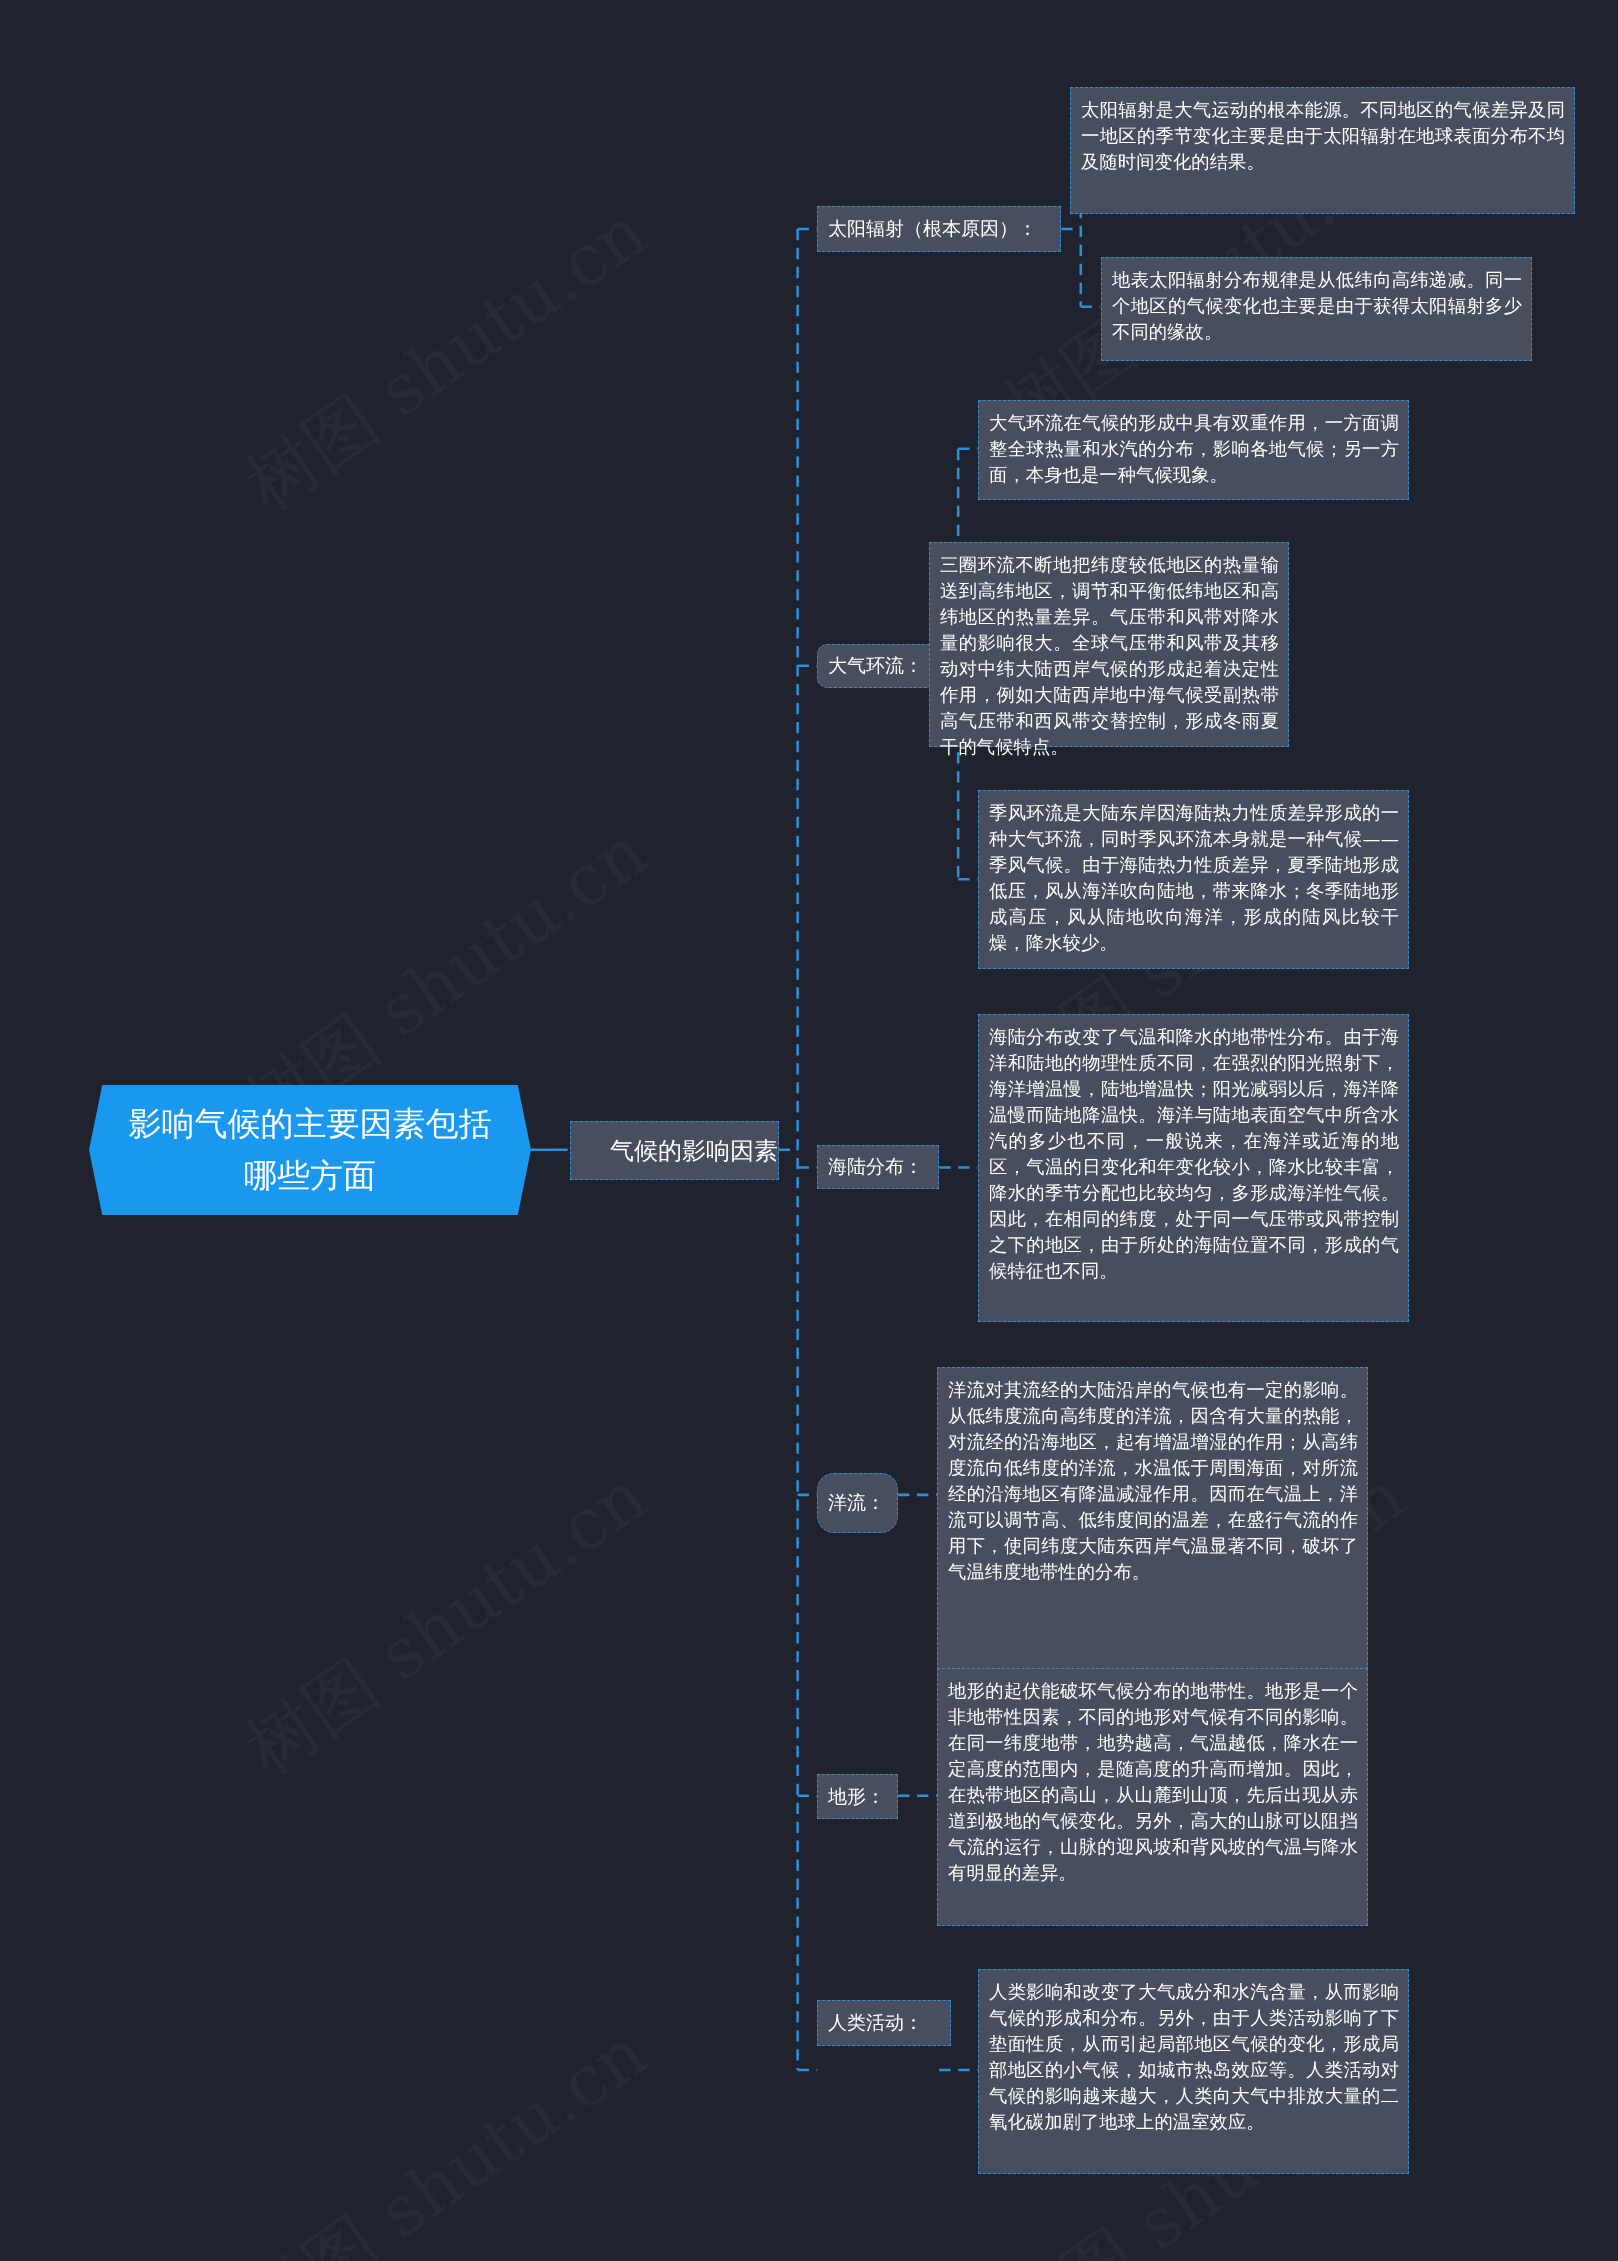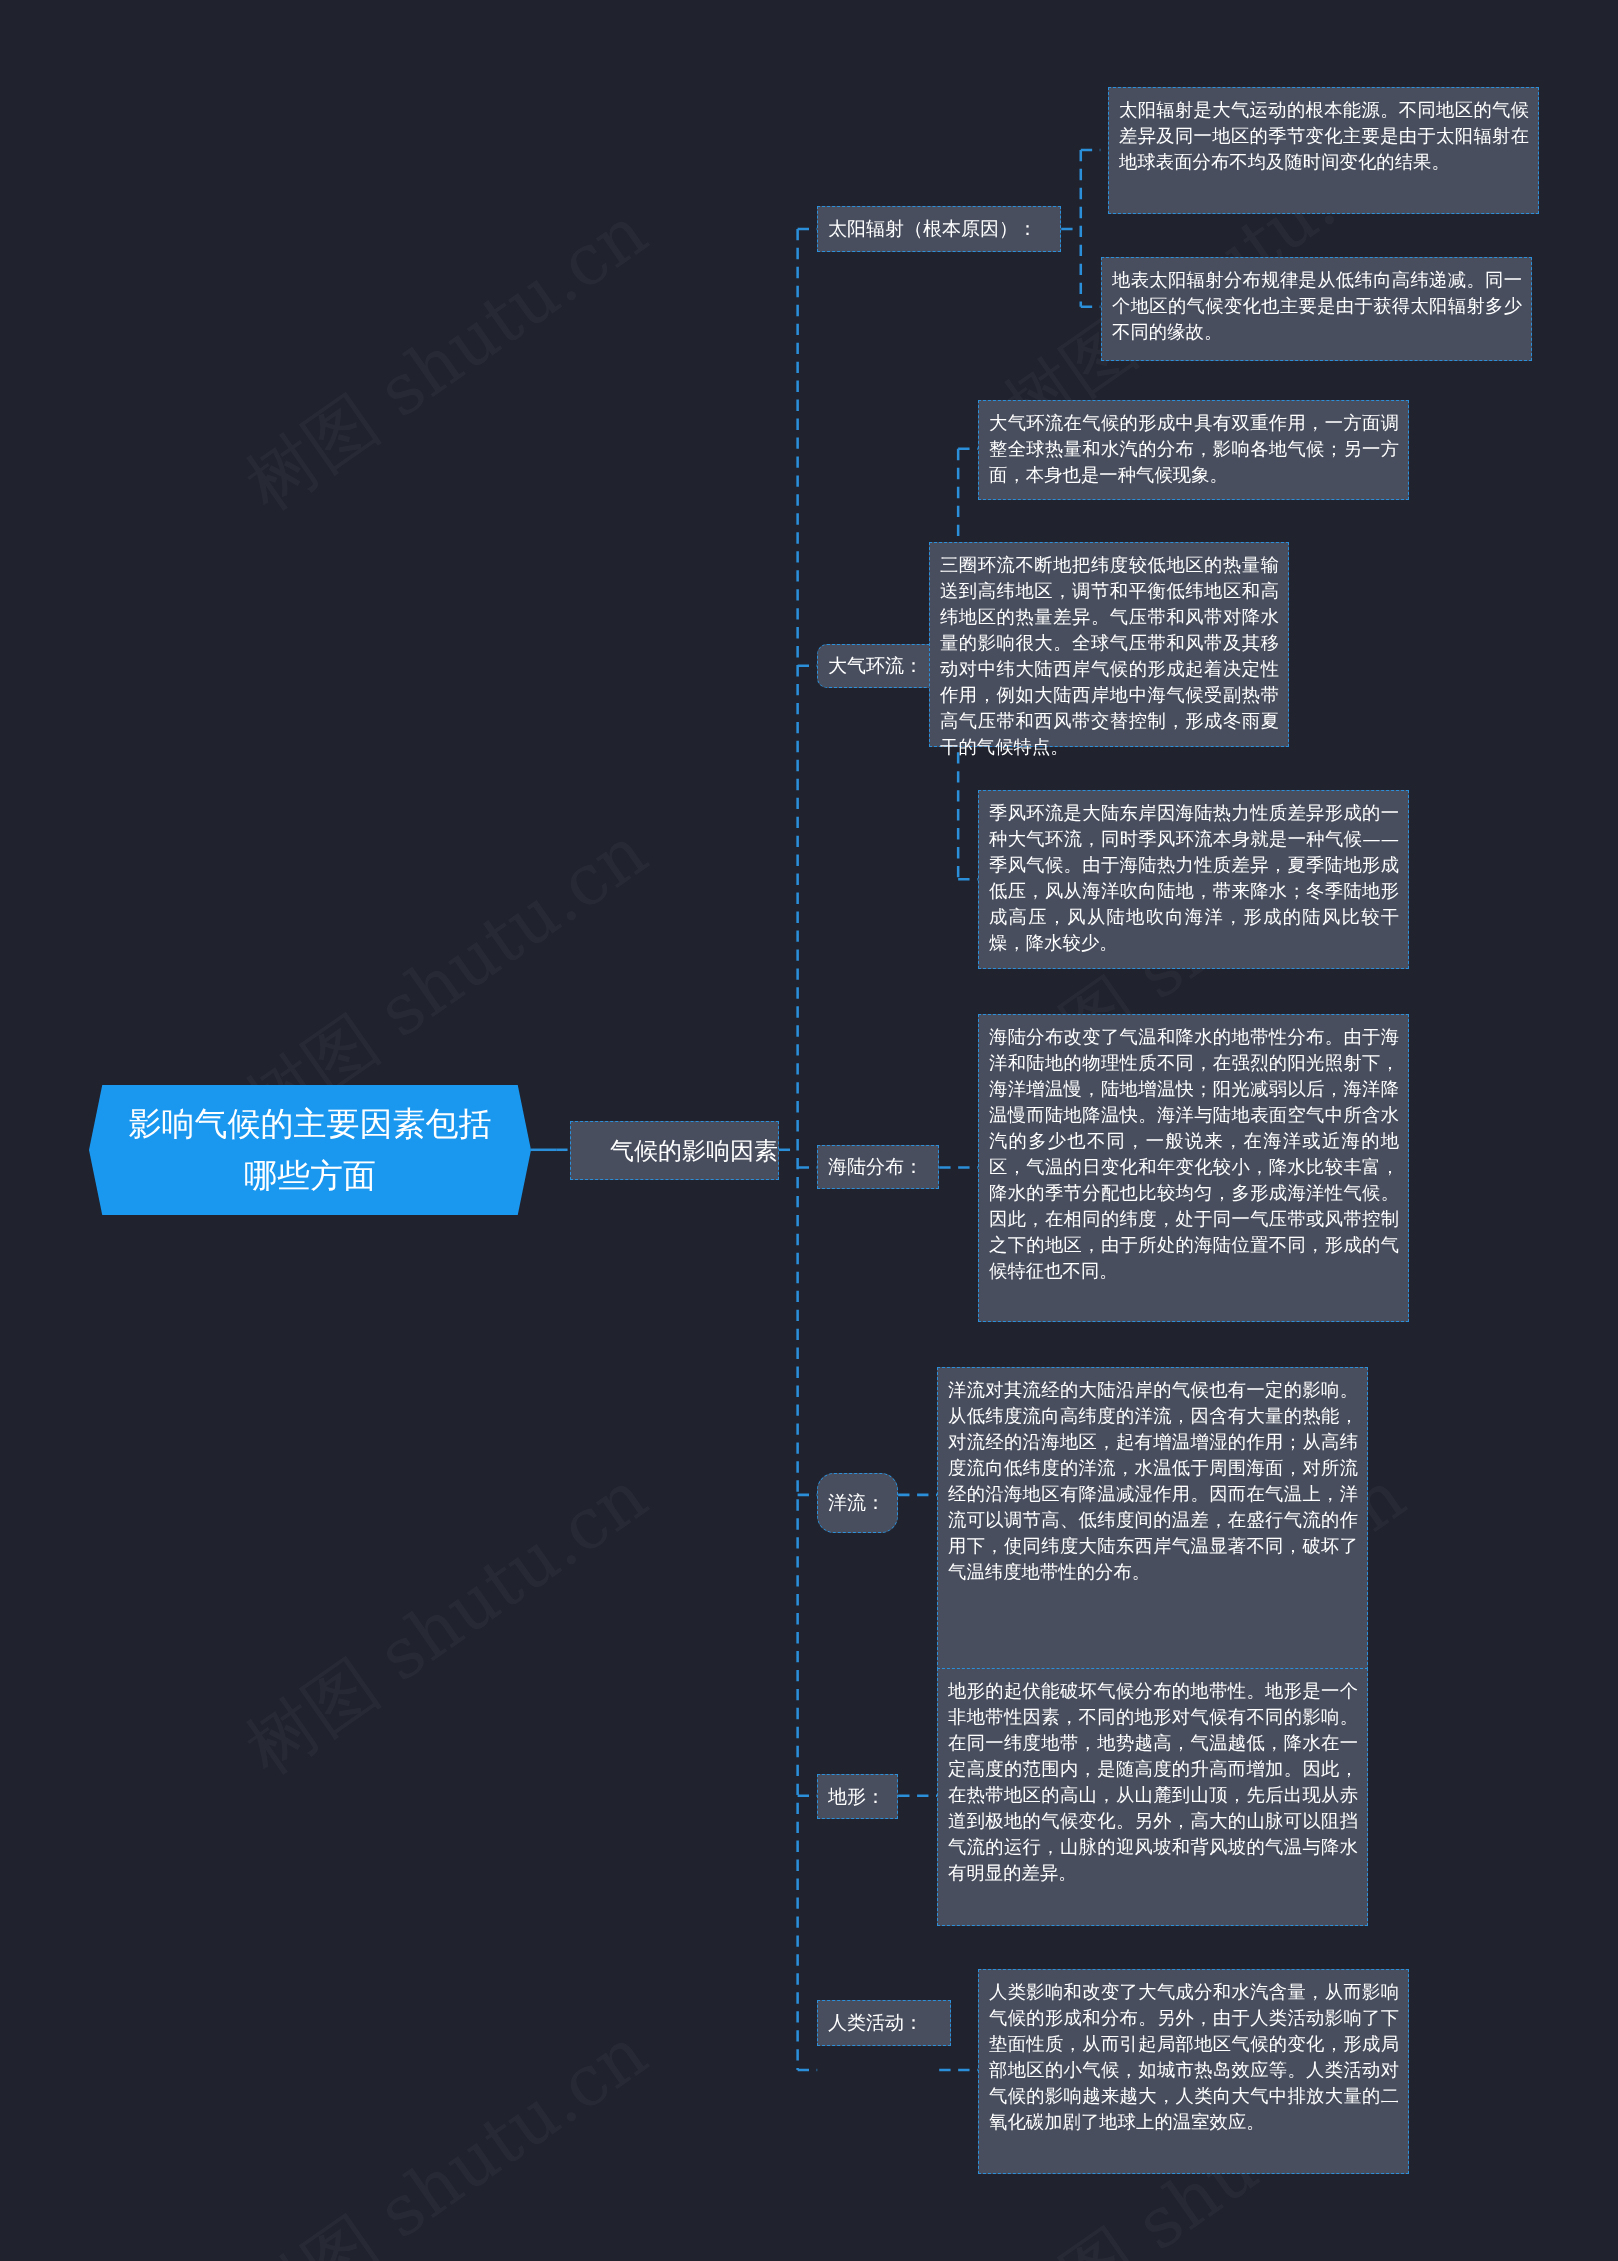--- a/index.html
+++ b/index.html
@@ -120,21 +120,21 @@
 <div class="node l2" style="left:817px; top:1473px; width:81px; height:60px;border-radius:17px;">
   <span>洋流：</span>
 </div>
 <div class="node l2" style="left:817px; top:1774px; width:81px; height:45px;">
   <span>地形：</span>
 </div>
 <div class="node l2" style="left:817px; top:2000px; width:134px; height:46px;">
   <span>人类活动：</span>
 </div>
 
-<div class="node leaf" style="left:1108px; top:87px; width:431px; height:127px;">
+<div class="node leaf" style="left:1070px; top:87px; width:505px; height:127px;">
   <span>太阳辐射是大气运动的根本能源。不同地区的气候差异及同一地区的季节变化主要是由于太阳辐射在地球表面分布不均及随时间变化的结果。</span>
 </div>
 <div class="node leaf" style="left:1101px; top:257px; width:431px; height:104px;">
   <span>地表太阳辐射分布规律是从低纬向高纬递减。同一个地区的气候变化也主要是由于获得太阳辐射多少不同的缘故。</span>
 </div>
 
 <div class="node leaf" style="left:978px; top:400px; width:431px; height:100px;">
   <span>大气环流在气候的形成中具有双重作用，一方面调整全球热量和水汽的分布，影响各地气候；另一方面，本身也是一种气候现象。</span>
 </div>
 <div class="node leaf" style="left:929px; top:542px; width:360px; height:205px;">

